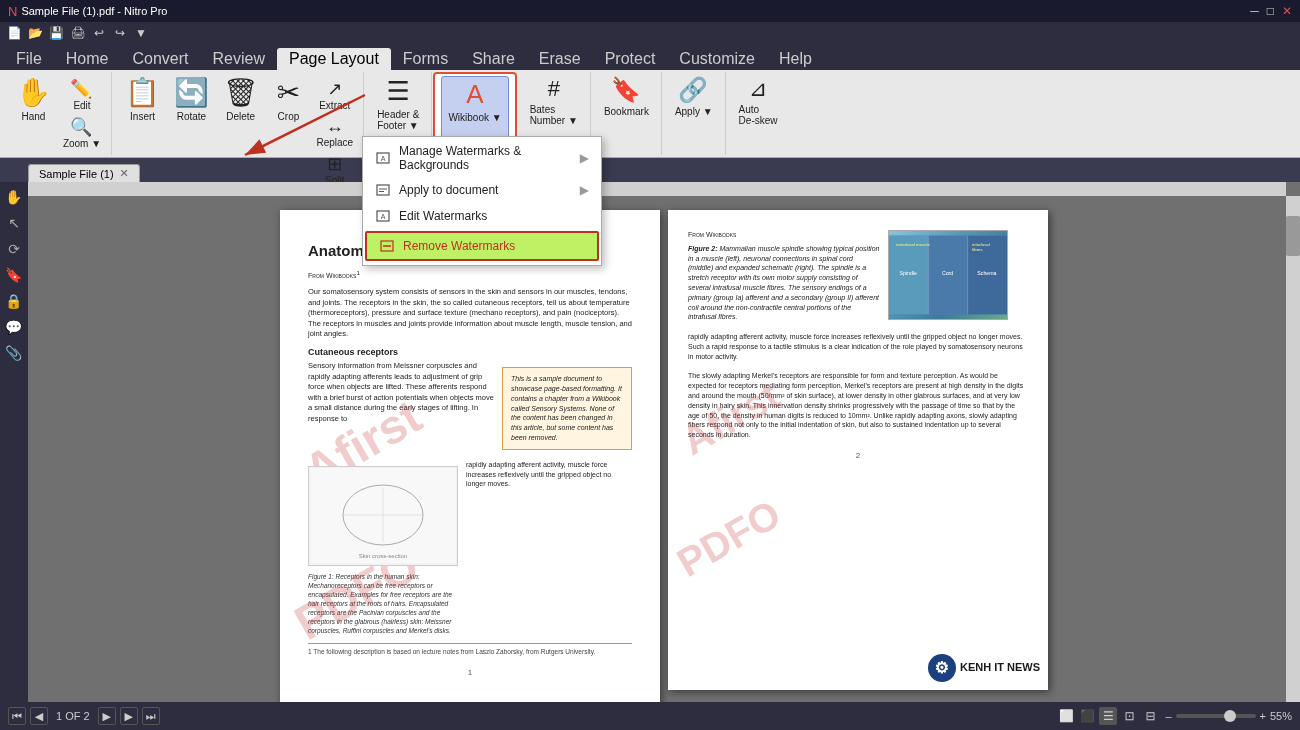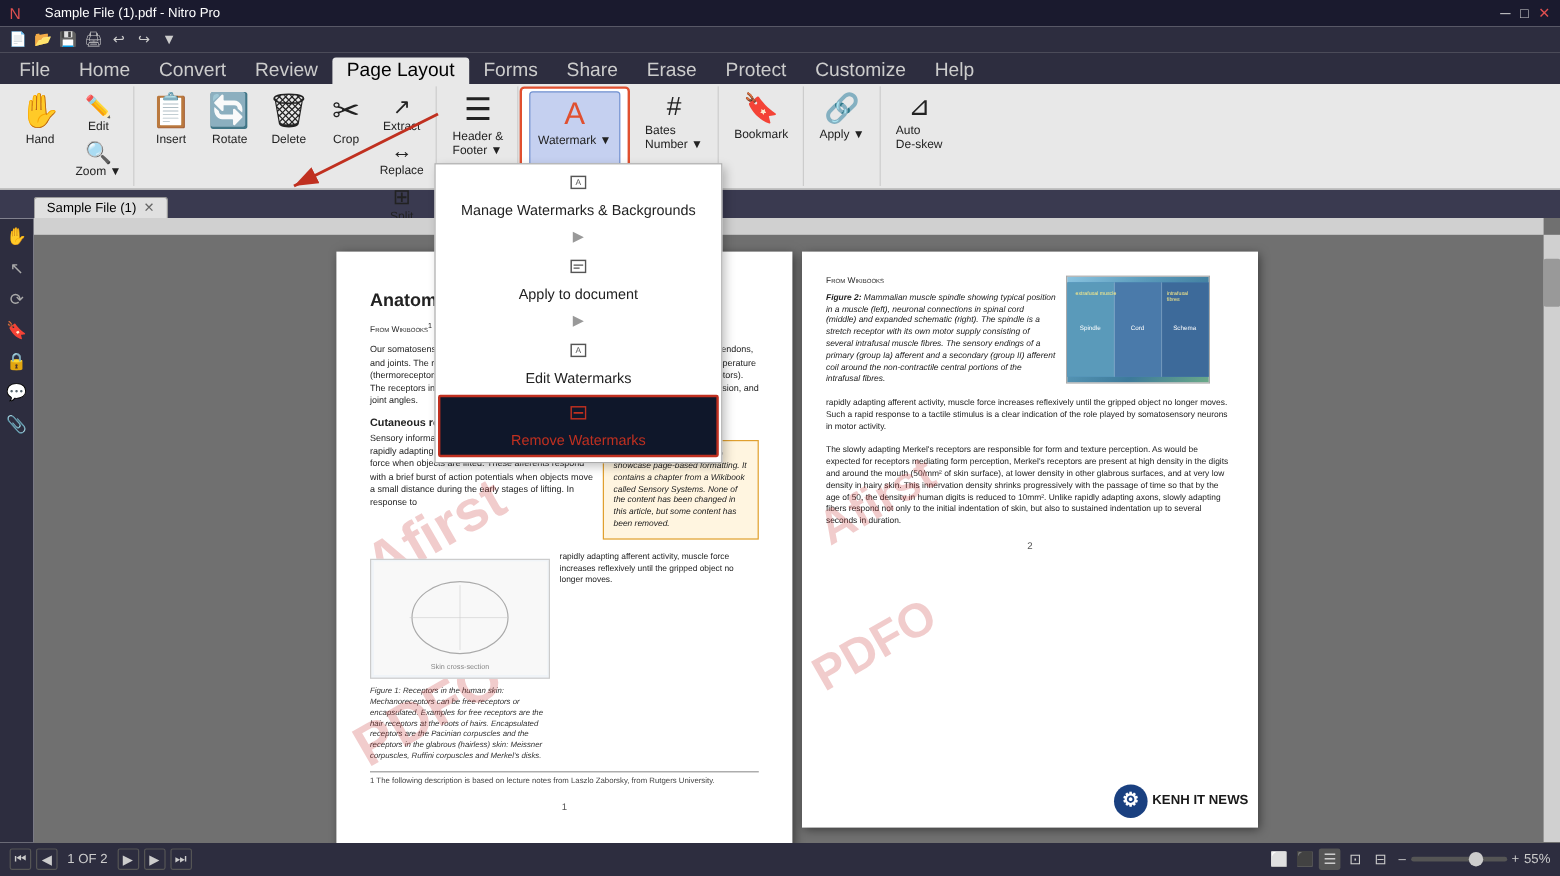--- a/index.html
+++ b/index.html
@@ -246,21 +246,20 @@
       padding: 2px 0;
     }
     .dropdown-item {
       display: flex;
       align-items: center;
       padding: 5px 12px;
       font-size: 12px;
       color: #222;
       cursor: pointer;
       gap: 8px;
-      flex-direction: column;
     }
     .dropdown-item .di-icon { width: 16px; height: 16px; display: flex; align-items: center; justify-content: center; color: #555; }
     .dropdown-item .di-label { flex: 1; }
     .dropdown-item .di-arrow { color: #999; }
 
     
     .red-arrow {
       position: absolute;
       top: 85px;
       left: 195px;
@@ -323,21 +322,21 @@
       margin: 2px;
       border-radius: 2px;
     }
   </style>
 </head>
 <body>
 
 <div class="title-bar">
   <div class="title-bar-left">
     <span style="font-size:13px;color:#e05050;">N</span>
-    <span style="margin-left:16px;">Sample File (1).pdf - Nitro Pro</span>
+    <span style="margin-left:0;">Sample File (1).pdf - Nitro Pro</span>
   </div>
   <div class="title-bar-controls">
     <span class="title-bar-btn">─</span>
     <span class="title-bar-btn">□</span>
     <span class="title-bar-btn" style="color:#e05050;">✕</span>
   </div>
 </div>
 
 <div class="qat">
   <span class="qat-icon">📄</span>
@@ -428,21 +427,21 @@
         <span>Header &amp;<br>Footer ▼</span>
       </div>
     </div>
     <div class="ribbon-group-label"></div>
   </div>
 
   <div class="ribbon-group watermark-btn-wrap" style="position:relative;">
     <div class="ribbon-buttons">
       <div class="ribbon-btn-lg active">
         <div class="icon" style="font-size:26px; color:#e05030;">A</div>
-        <span>Watermark ▼</span>
+        <span>Wikibook ▼</span>
       </div>
     </div>
     <div class="ribbon-group-label"></div>
   </div>
 
   <div class="ribbon-group">
     <div class="ribbon-buttons">
       <div class="ribbon-btn-lg">
         <div class="icon" style="font-size:22px;">#</div>
         <span>Bates<br>Number ▼</span>
@@ -628,21 +627,21 @@
   </div>
   <div class="dropdown-item">
     <div class="di-icon">
       <svg width="14" height="14" viewBox="0 0 14 14">
           <rect x="1" y="2" width="12" height="10" fill="none" stroke="#555" stroke-width="1.2"></rect>
           <text x="7" y="9.5" text-anchor="middle" font-size="7" fill="#555">A</text>
         </svg>
     </div>
     <span class="di-label">Edit Watermarks</span>
   </div>
-  <div class="dropdown-item remove-item-bordered" style="background:#0f172a;">
+  <div class="dropdown-item remove-item-bordered" style="background:#bef264;">
     <div class="di-icon" style="color:#c03020;">
       <svg width="14" height="14" viewBox="0 0 14 14">
           <rect x="1" y="2" width="12" height="10" fill="none" stroke="#c03020" stroke-width="1.2"></rect>
           <line x1="3" y1="7" x2="11" y2="7" stroke="#c03020" stroke-width="1.5"></line>
         </svg>
     </div>
     <span class="di-label" style="color:#c03020;">Remove Watermarks</span>
   </div>
 </div>
 

